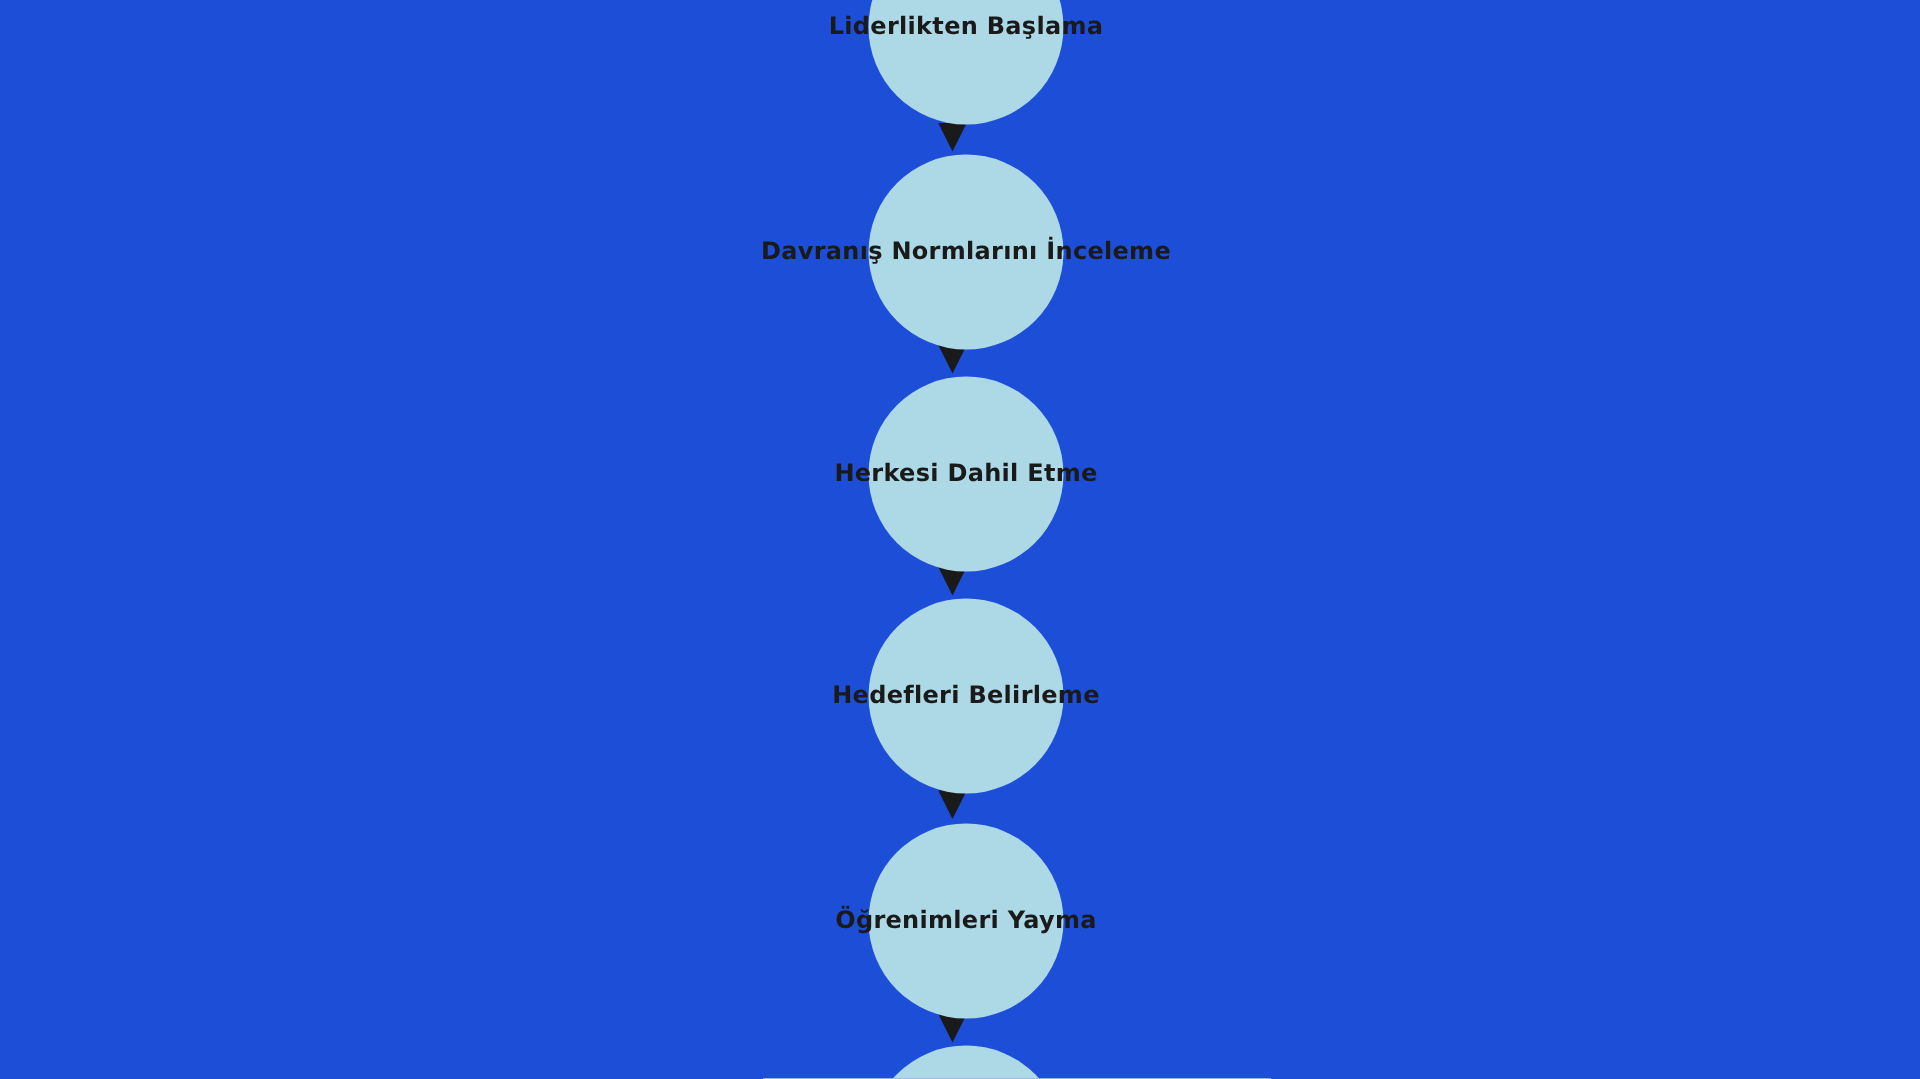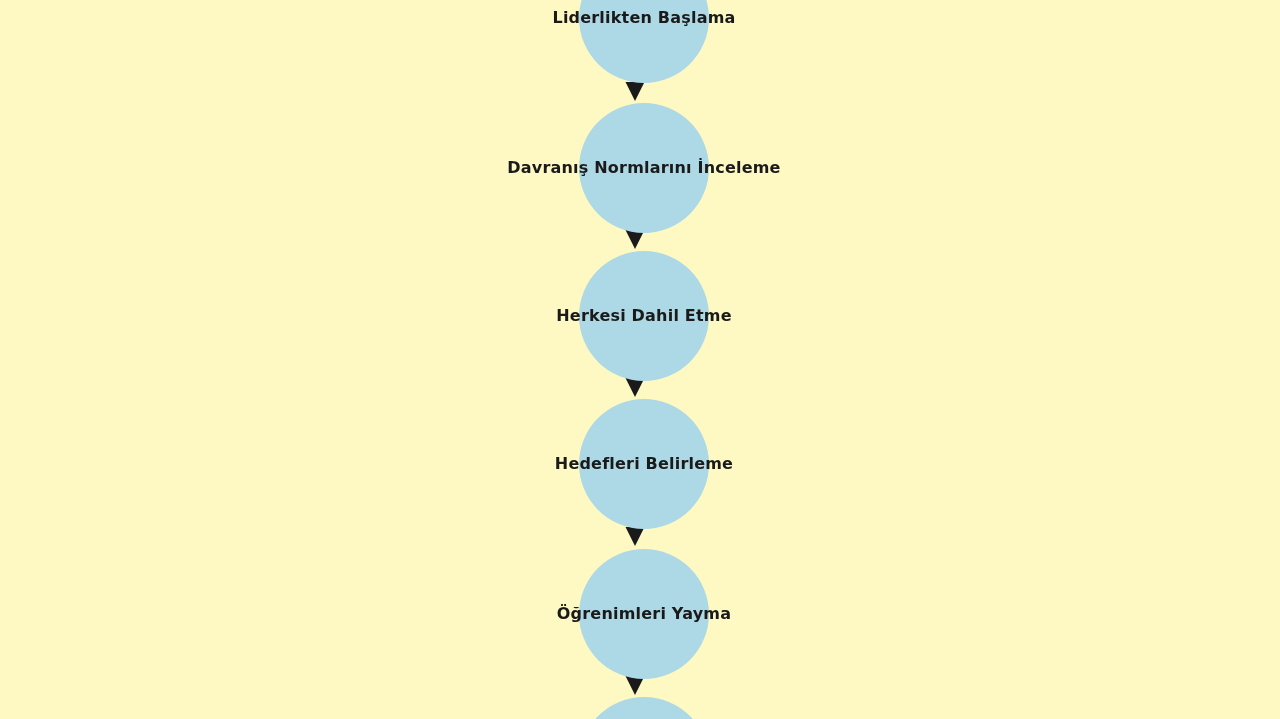--- a/index.html
+++ b/index.html
@@ -11,21 +11,21 @@
   body {
     width: 1280px;
     height: 719px;
     overflow: hidden;
     font-family: "DejaVu Sans", "Liberation Sans", sans-serif;
   }
   #flow-canvas {
     position: relative;
     width: 1280px;
     height: 719px;
-    background: #fef9c3;
+    background: #1d4ed8;
     overflow: hidden;
   }
   #flow-svg {
     position: absolute;
     top: 0;
     left: 0;
     width: 1280px;
     height: 719px;
     display: block;
   }

